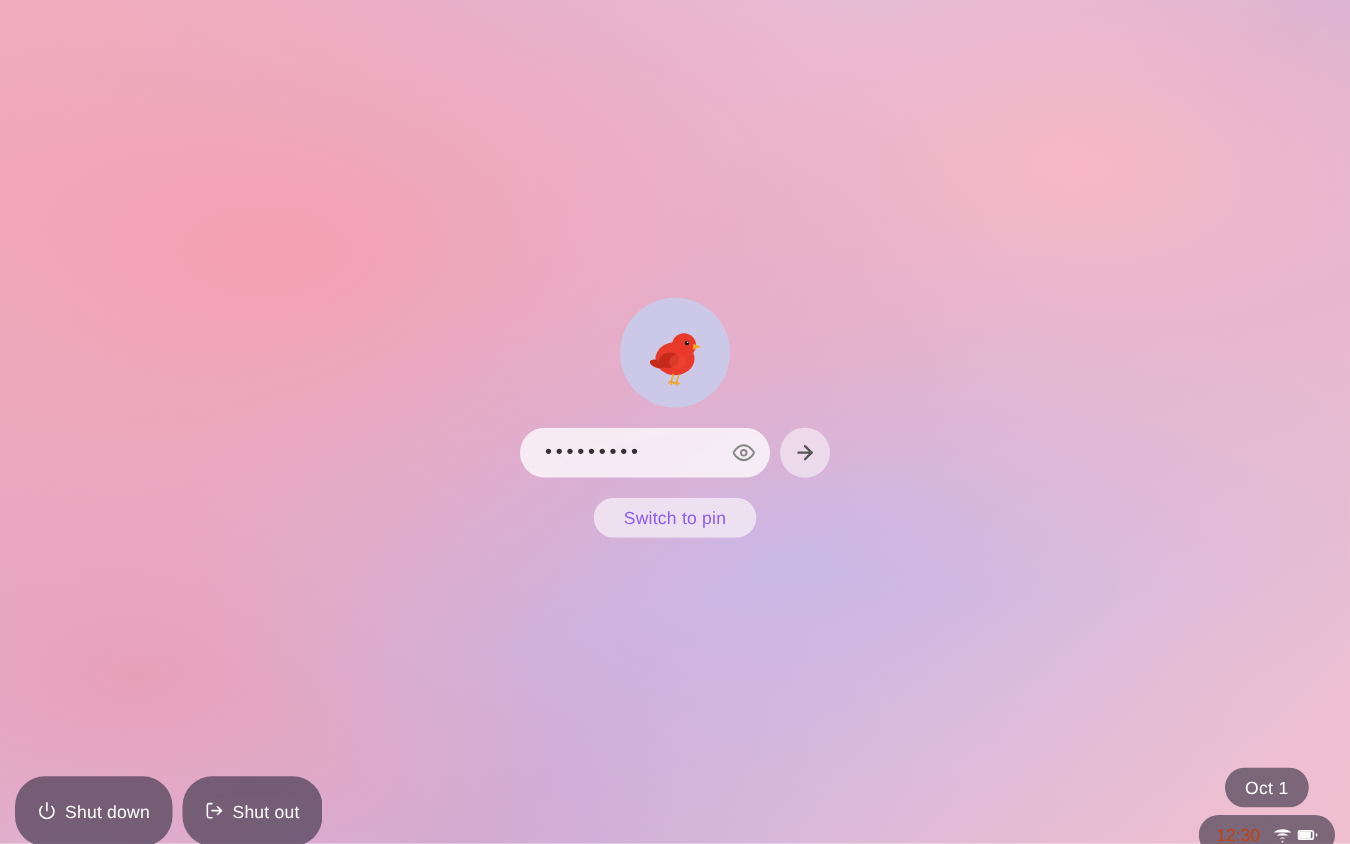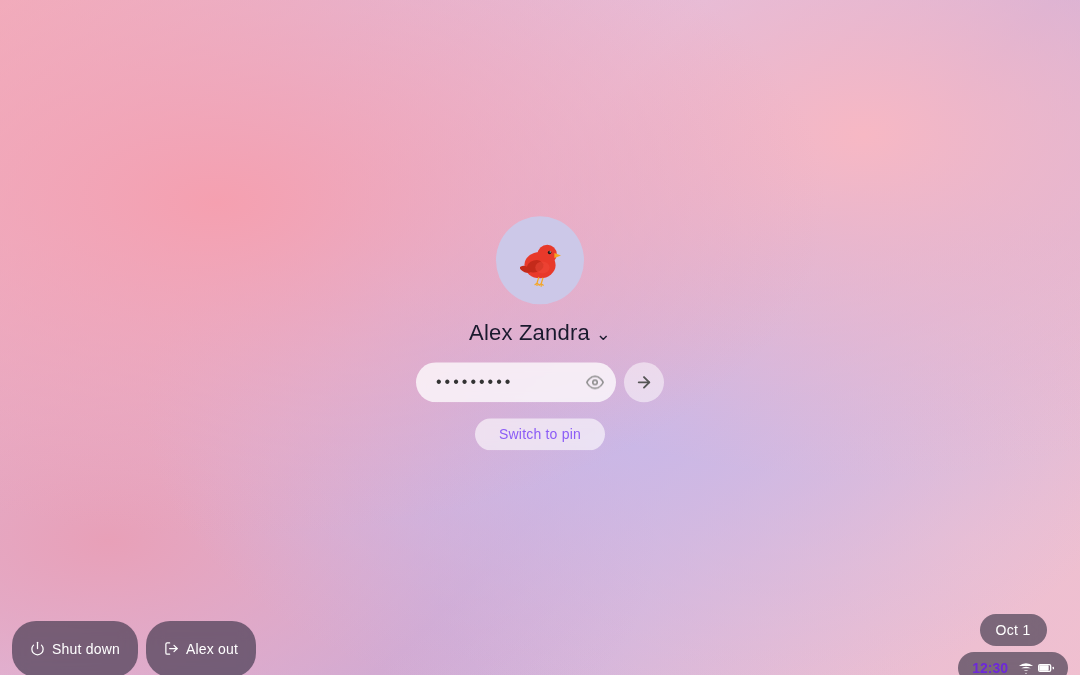--- a/index.html
+++ b/index.html
@@ -237,24 +237,20 @@
       <line x1="55" y1="79" x2="52" y2="89" stroke="#f5a623" stroke-width="2"></line>
       <line x1="45" y1="88" x2="41" y2="91" stroke="#f5a623" stroke-width="2"></line>
       <line x1="45" y1="88" x2="45" y2="93" stroke="#f5a623" stroke-width="2"></line>
       <line x1="45" y1="88" x2="49" y2="91" stroke="#f5a623" stroke-width="2"></line>
       <line x1="52" y1="89" x2="48" y2="92" stroke="#f5a623" stroke-width="2"></line>
       <line x1="52" y1="89" x2="52" y2="94" stroke="#f5a623" stroke-width="2"></line>
       <line x1="52" y1="89" x2="56" y2="92" stroke="#f5a623" stroke-width="2"></line>
     </svg>
   </div>
 
-  <div id="username-row">
-    <span id="username-text">Alex Zandra</span>
-    <span id="chevron-down-icon">⌄</span>
-  </div>
 
   <div id="password-row">
     <div id="password-input-wrapper">
       <input type="password" id="password-field" value="password1" style="">
       <button id="eye-icon-btn">
         <svg width="18" height="18" viewBox="0 0 24 24" fill="none" stroke="#888" stroke-width="2" stroke-linecap="round" stroke-linejoin="round">
           <path d="M1 12s4-8 11-8 11 8 11 8-4 8-11 8-11-8-11-8z"></path>
           <circle cx="12" cy="12" r="3"></circle>
         </svg>
       </button>
@@ -278,28 +274,28 @@
         <line x1="12" y1="2" x2="12" y2="12"></line>
       </svg>
       <span>Shut down</span>
     </button>
     <button class="bottom-btn">
       <svg class="btn-icon" width="15" height="15" viewBox="0 0 24 24" fill="none" stroke="white" stroke-width="2" stroke-linecap="round" stroke-linejoin="round">
         <path d="M9 21H5a2 2 0 0 1-2-2V5a2 2 0 0 1 2-2h4"></path>
         <polyline points="16 17 21 12 16 7"></polyline>
         <line x1="21" y1="12" x2="9" y2="12"></line>
       </svg>
-      <span>Alex out</span>
+      <span>Shut out</span>
     </button>
   </div>
 
   <div id="bottom-right">
     <div id="date-badge">Oct 1</div>
     <div id="status-icons">
-      <span style="color:#6d28d9; font-size:14px; font-weight:700; margin-right:6px;">12:30</span>
+      <span style="color:#c2410c; font-size:14px; font-weight:400; margin-right:6px;">12:30</span>
       <svg id="wifi-icon" width="16" height="16" viewBox="0 0 24 24" fill="white">
         <path d="M5 12.55a11 11 0 0 1 14.08 0"></path>
         <path d="M1.42 9A16 16 0 0 1 22.58 9"></path>
         <path d="M8.53 16.11a6 6 0 0 1 6.95 0"></path>
         <circle cx="12" cy="20" r="1" fill="white"></circle>
       </svg>
       <svg id="battery-icon" width="16" height="16" viewBox="0 0 24 24" fill="none" stroke="white" stroke-width="2" stroke-linecap="round" stroke-linejoin="round">
         <rect x="1" y="7" width="18" height="10" rx="2" ry="2"></rect>
         <line x1="23" y1="11" x2="23" y2="13"></line>
         <rect x="2" y="8" width="14" height="8" fill="white" stroke="none" rx="1"></rect>

